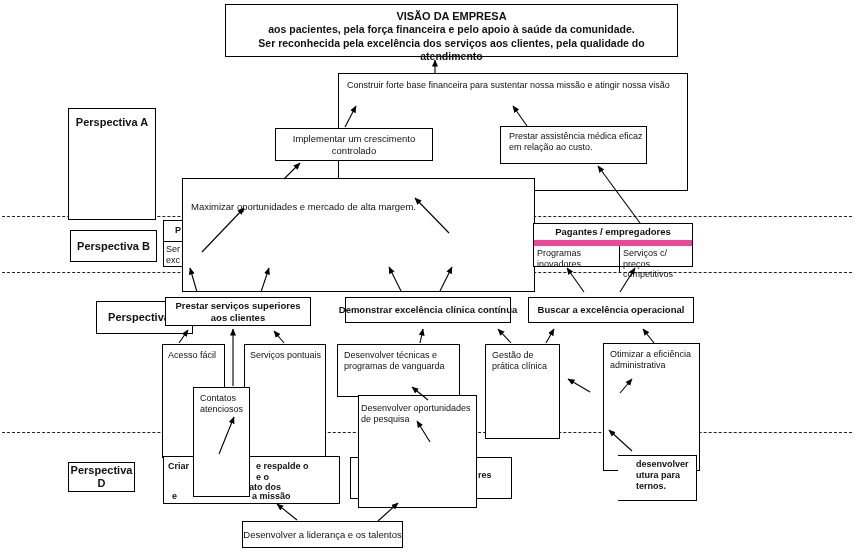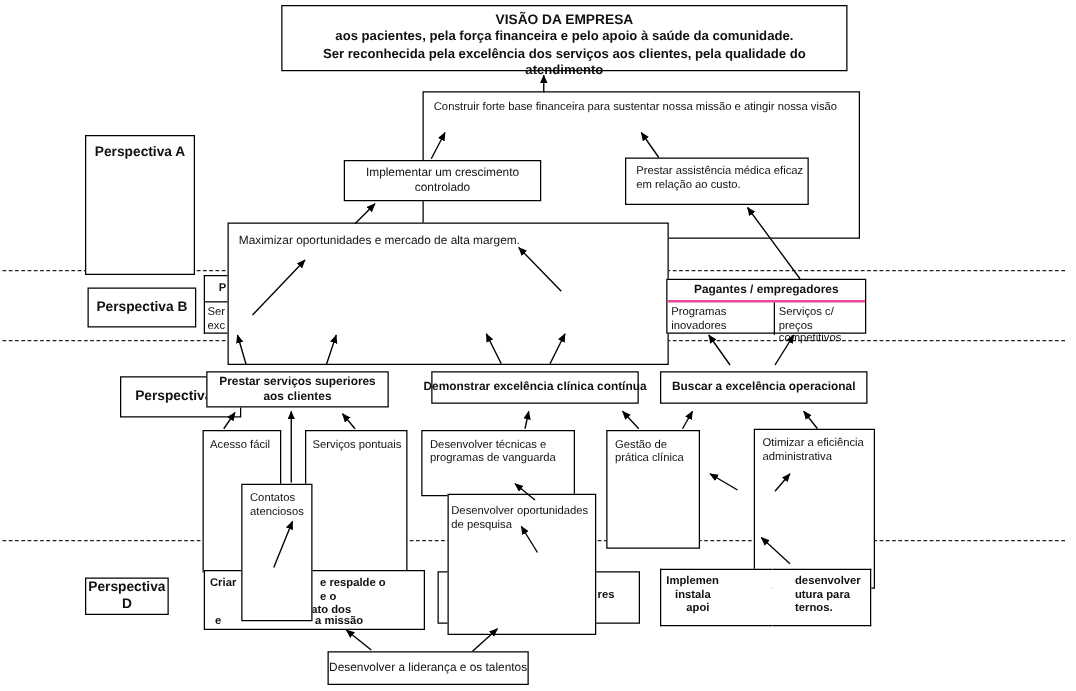--- a/index.html
+++ b/index.html
@@ -32,21 +32,21 @@
     <span style="white-space:nowrap;">Construir forte base financeira para sustentar nossa missão e atingir nossa visão</span>
   </div>
 
   <div class="bx z1" style="left:163px;top:220px;width:30px;height:47px;border-right:none;">
     <div style="position:absolute;left:0;top:20px;width:100%;border-top:1px solid #000;"></div>
     <span class="frag bold" style="left:11px;top:4px;">P</span>
     <span class="frag" style="left:2px;top:23px;">Ser</span>
     <span class="frag" style="left:2px;top:34px;">exc</span>
   </div>
 
-  <div class="bx z2" style="left:182px;top:178px;width:353px;height:114px;padding:8px 6px 0 8px;font-size:9.5px;">
+  <div class="bx z2" style="left:182px;top:178px;width:353px;height:114px;padding:22px 6px 0 8px;font-size:9.5px;">
     <span>Maximizar oportunidades e mercado de alta margem.</span>
   </div>
 
   <div class="bx z3" style="left:225px;top:4px;width:453px;height:53px;padding-top:5px;text-align:center;">
     <div class="bold" style="font-size:11px;">VISÃO DA EMPRESA</div>
     <div class="bold" style="font-size:10.5px;">aos pacientes, pela força financeira e pelo apoio à saúde da comunidade.</div>
     <div class="bold" style="font-size:10.5px;margin-top:2px;">Ser reconhecida pela excelência dos serviços aos clientes, pela qualidade do atendimento</div>
   </div>
 
   <div class="bx z3" style="left:68px;top:108px;width:88px;height:112px;text-align:center;padding-top:7px;font-size:11px;">
@@ -63,21 +63,21 @@
   </div>
 
   <div class="bx z3 ctr" style="left:275px;top:128px;width:158px;height:33px;font-size:9.5px;">
     <span style="max-width:140px;">Implementar um crescimento controlado</span>
   </div>
   <div class="bx z3" style="left:500px;top:126px;width:147px;height:38px;padding:4px 2px 0 8px;">
     <span>Prestar assistência médica eficaz em relação ao custo.</span>
   </div>
 
   <div class="bx z3" style="left:533px;top:223px;width:160px;height:44px;">
-    <div class="bold ctr" style="height:16px;border-bottom:2px solid #ec4899;font-size:9.5px;">Pagantes / empregadores</div>
+    <div class="bold ctr" style="height:16px;border-bottom:6px solid #ec4899;font-size:9.5px;">Pagantes / empregadores</div>
     <div style="display:flex;height:26px;">
       <div style="width:79px;border-right:1px solid #000;padding:2px 3px;">Programas inovadores</div>
       <div style="flex:1;padding:2px 3px;">Serviços c/ preços competitivos</div>
     </div>
   </div>
 
   <div class="bx z3 ctr" style="left:165px;top:297px;width:146px;height:29px;font-size:9.5px;">
     <span class="bold" style="max-width:138px;">Prestar serviços superiores aos clientes</span>
   </div>
   <div class="bx z3 ctr" style="left:345px;top:297px;width:166px;height:26px;font-size:9.5px;">
@@ -107,39 +107,34 @@
     <span class="frag" style="left:4px;top:4px;">Criar</span>
     <span class="frag" style="left:92px;top:4px;">e respalde o</span>
     <span class="frag" style="left:92px;top:15px;">e o</span>
     <span class="frag" style="left:85px;top:25px;">ato dos</span>
     <span class="frag" style="left:8px;top:34px;">e</span>
     <span class="frag" style="left:88px;top:34px;">a missão</span>
   </div>
   <div class="bx z4" style="left:350px;top:457px;width:162px;height:42px;font-weight:bold;">
     <span class="frag" style="left:127px;top:12px;">res</span>
   </div>
-  <div class="bx z4" style="left:528px;top:455px;width:90px;height:46px;border-right:none;font-weight:bold;">
-    <span class="frag" style="left:4px;top:3px;">Implemen</span>
-    <span class="frag" style="left:11px;top:14px;">instala</span>
-    <span class="frag" style="left:20px;top:25px;">apoi</span>
-  </div>
   <div class="bx z4" style="left:618px;top:455px;width:79px;height:46px;border-left:none;font-weight:bold;">
     <span class="frag" style="left:18px;top:3px;">desenvolver</span>
     <span class="frag" style="left:18px;top:14px;">utura para</span>
     <span class="frag" style="left:18px;top:25px;">ternos.</span>
   </div>
 
   <div class="bx z5" style="left:193px;top:387px;width:57px;height:110px;padding:5px 2px 0 6px;">
     <span>Contatos atenciosos</span>
   </div>
   <div class="bx z5" style="left:358px;top:395px;width:119px;height:113px;padding:7px 2px 0 2px;text-align:left;">
     <span>Desenvolver oportunidades de pesquisa</span>
   </div>
 
-  <div class="bx z5 ctr" style="left:262px;top:521px;width:161px;height:27px;font-size:9.5px;">
+  <div class="bx z5 ctr" style="left:242px;top:521px;width:161px;height:27px;font-size:9.5px;">
     <span style="white-space:nowrap;">Desenvolver a liderança e os talentos</span>
   </div>
 
   <svg class="overlay" width="861" height="553" viewBox="0 0 861 553">
     <defs>
       <marker id="ah" markerWidth="9" markerHeight="8" refX="6.5" refY="3" orient="auto" markerUnits="userSpaceOnUse">
         <path d="M0,0 L7,3 L0,6 z" fill="#000"></path>
       </marker>
     </defs>
     <g stroke="#000" stroke-width="1.1" fill="none">

